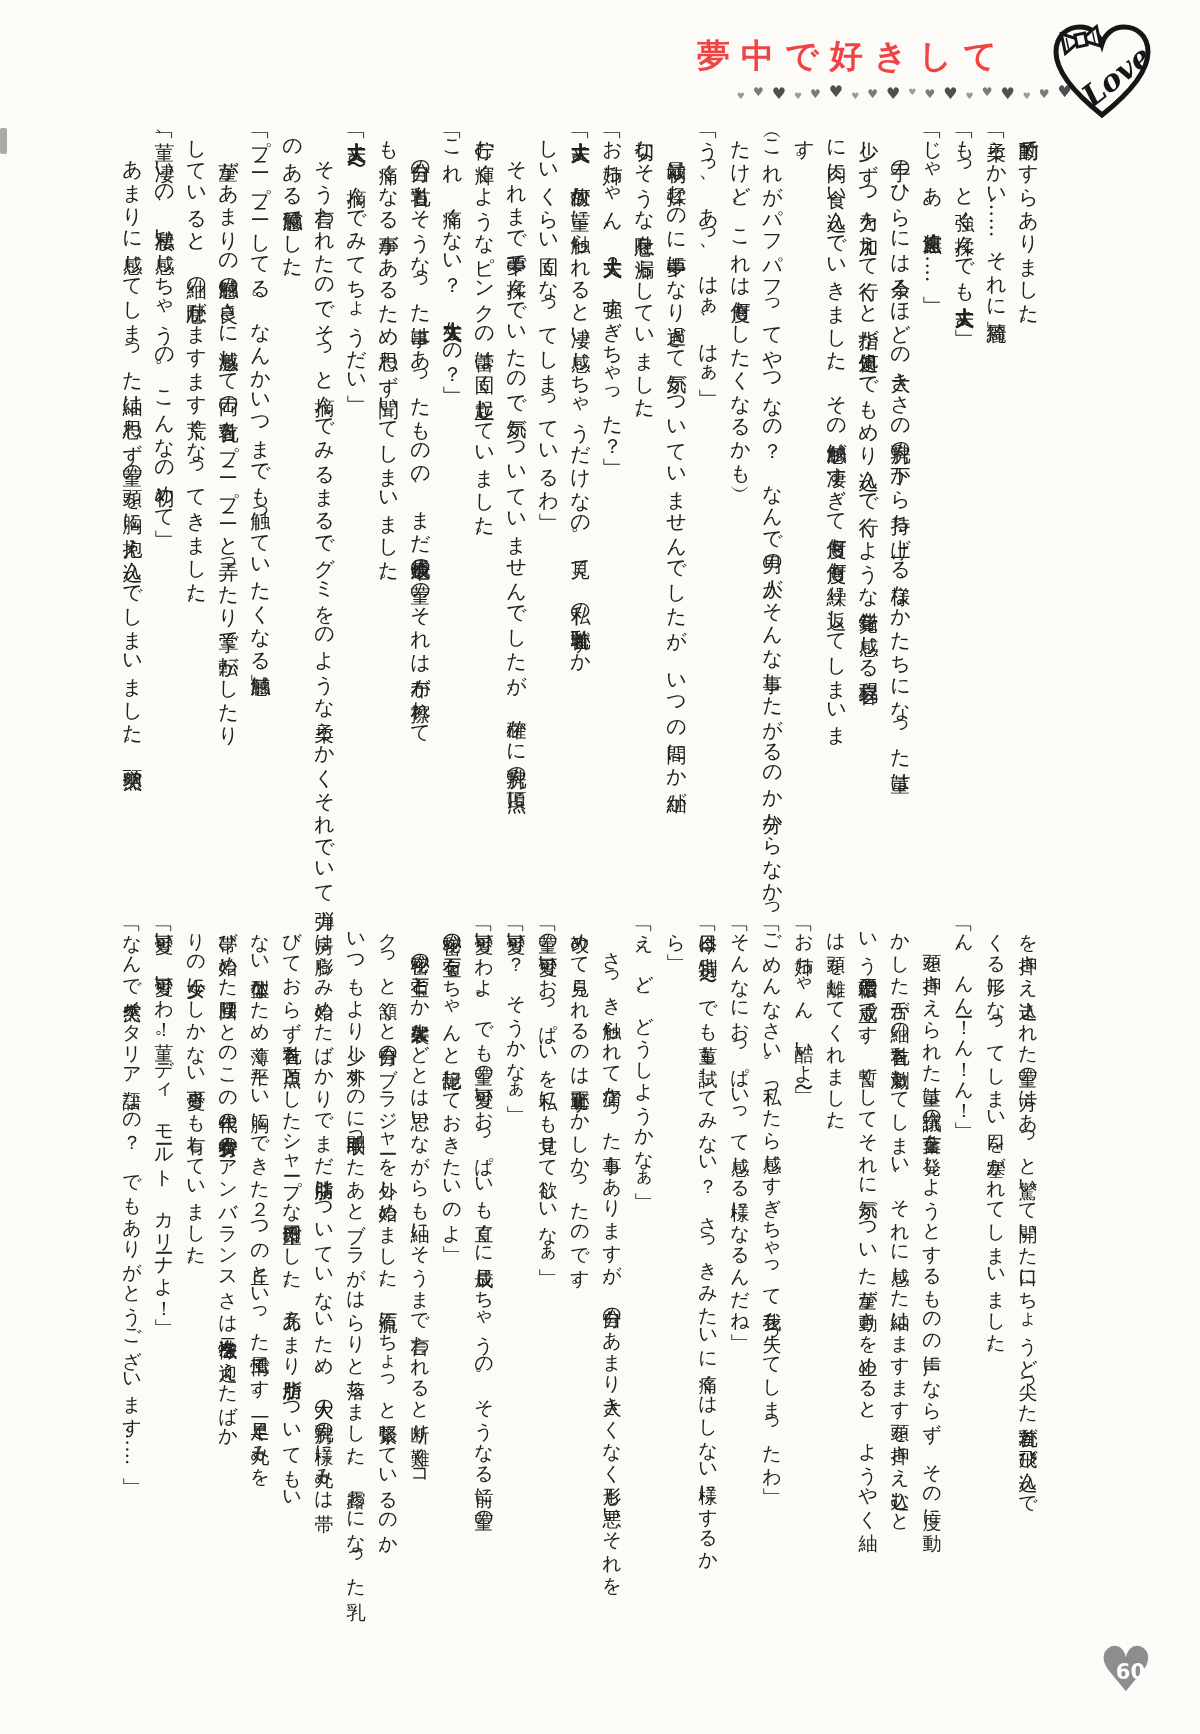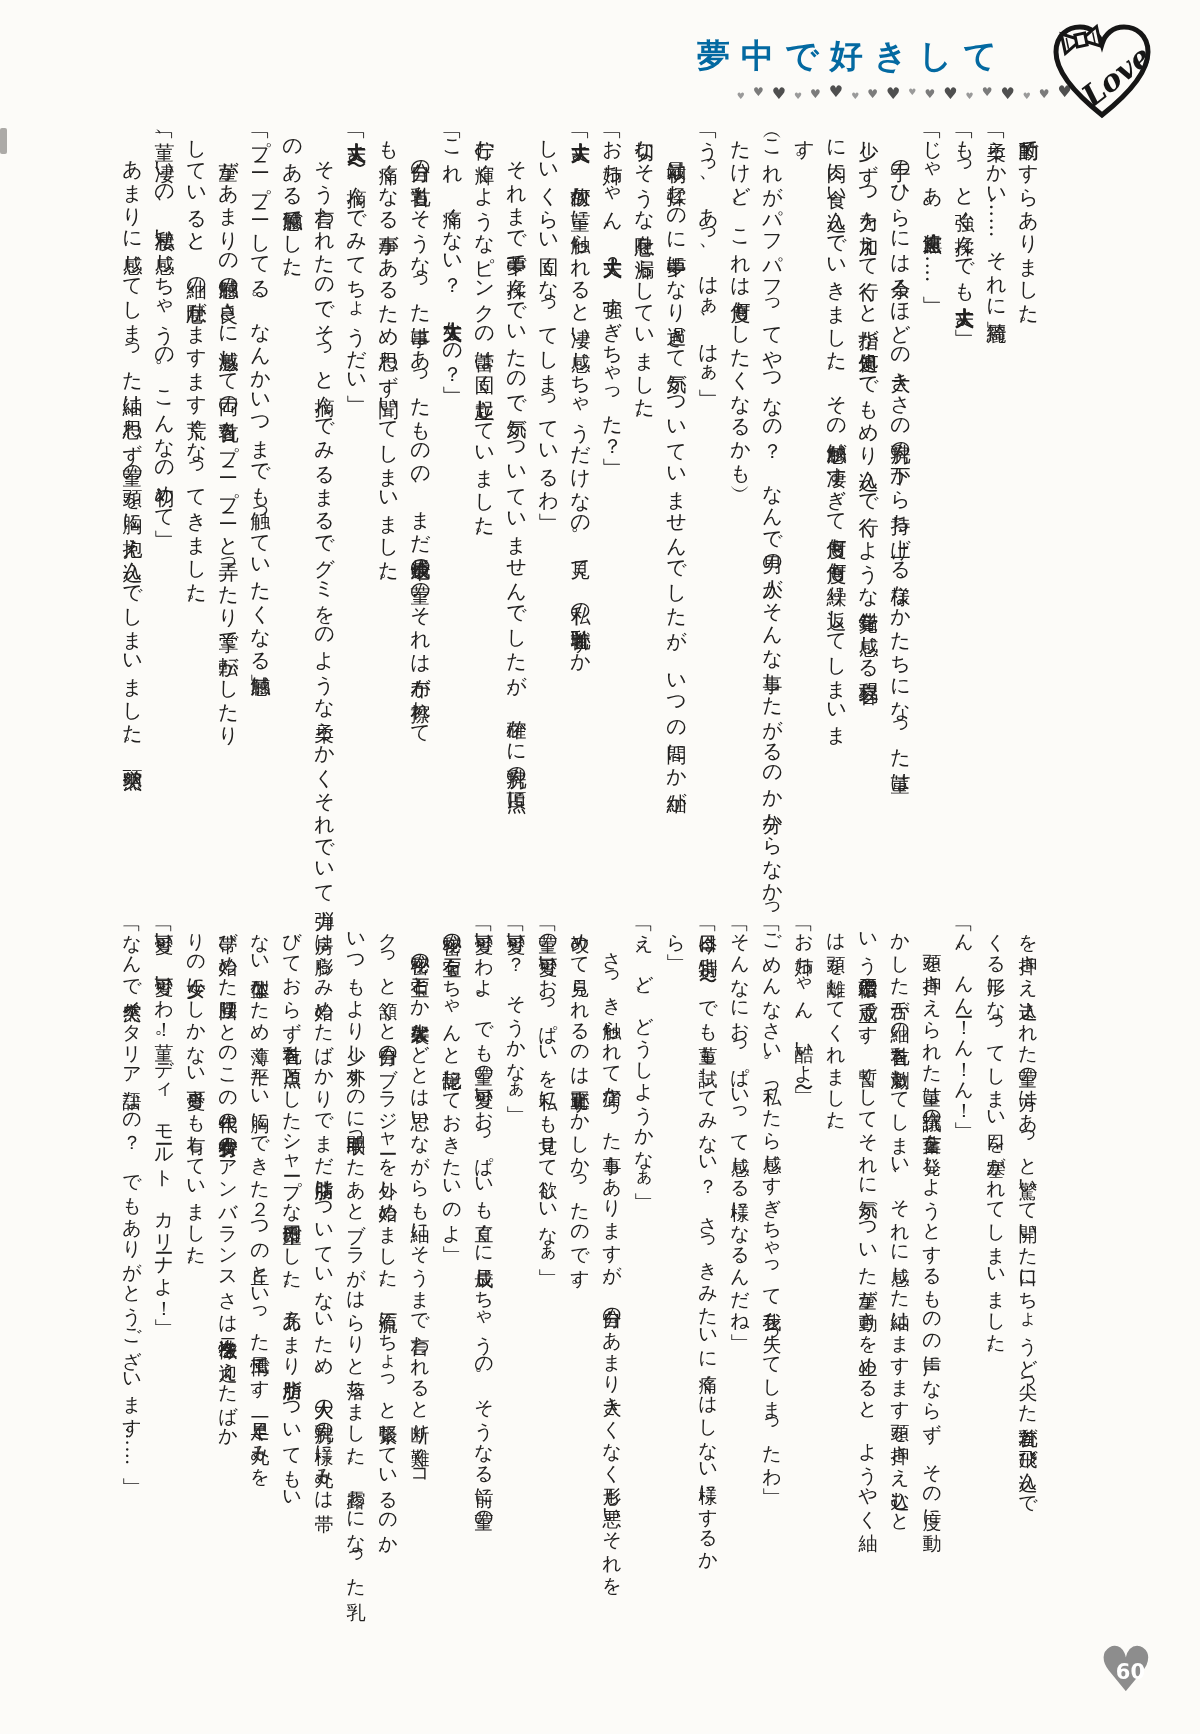--- a/index.html
+++ b/index.html
@@ -15,21 +15,21 @@
   
   .scan-edge{
     position:absolute;left:0;top:128px;width:7px;height:26px;
     background:#8a8884;border-radius:2px;opacity:.7;
   }
   
   .header-title{
     position:absolute;top:34px;right:192px;
     font-family:"DejaVu Sans","Liberation Sans",sans-serif;
     font-weight:bold;font-size:33px;letter-spacing:11px;
-    color:#0369a1;white-space:nowrap;
+    color:#ef4444;white-space:nowrap;
   }
   .hearts-row{
     position:absolute;top:84px;right:108px;
     white-space:nowrap;line-height:18px;
   }
   .hearts-row .h{
     display:inline-block;margin:0 4px;color:#7b7b7b;
     font-size:12px;vertical-align:middle;
     font-family:"DejaVu Sans","Liberation Sans",sans-serif;
   }

